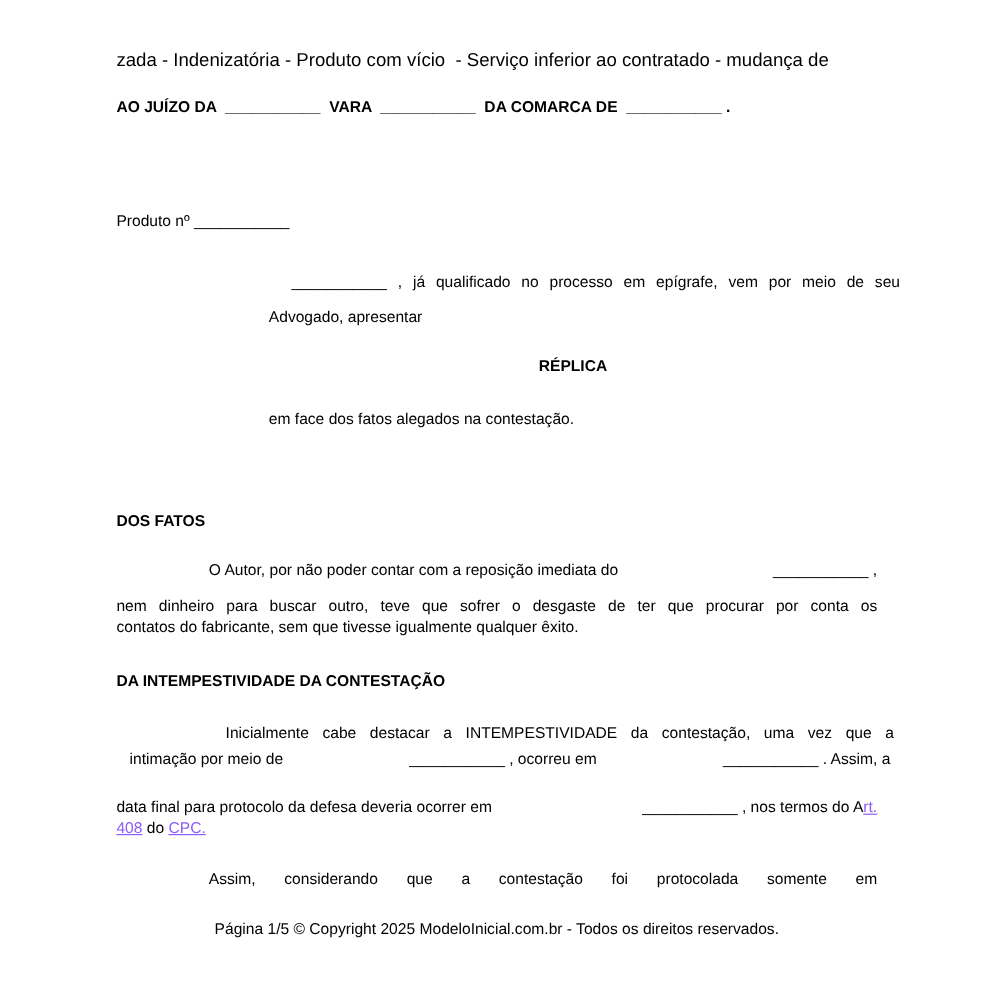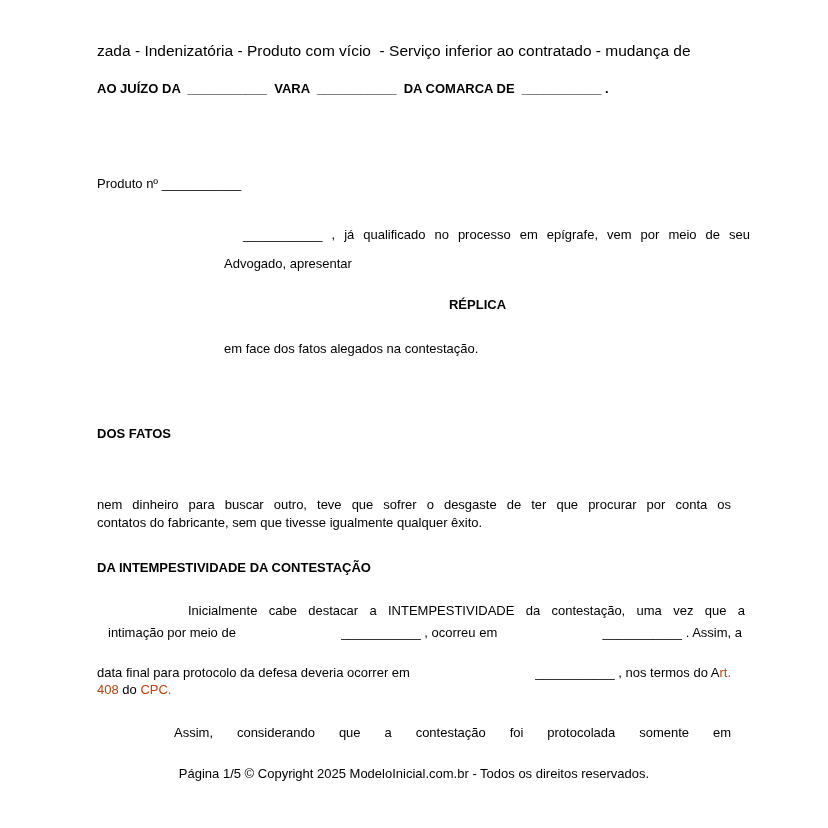--- a/index.html
+++ b/index.html
@@ -38,21 +38,22 @@
     justify-content: space-between;
     white-space: pre;
   }
   .center { text-align: center; }
   .title {
     font-size: 15.5px;
     line-height: 19px;
     white-space: pre;
   }
   a.doclink {
-    color: #c2410c;
+    color: #8b5cf6;
+    text-decoration: underline;
     cursor: pointer;
   }
 </style>
 </head>
 <body>
 
 <div class="page">
 
   <div class="line title" style="left:97px; top:41px;text-align:right;">zada - Indenizatória - Produto com vício  - Serviço inferior ao contratado - mudança de</div>
 
@@ -62,20 +63,24 @@
 
   <div class="line just" style="left:224px; top:226px; width:507px;margin-left:19px;">___________ , já qualificado no processo em epígrafe, vem por meio de seu</div>
   <div class="line" style="left:224px; top:255px;">Advogado, apresentar</div>
 
   <div class="line b center" style="left:224px; top:296px; width:507px;">RÉPLICA</div>
 
   <div class="line" style="left:224px; top:340px;">em face dos fatos alegados na contestação.</div>
 
   <div class="line b" style="left:97px; top:425px;">DOS FATOS</div>
 
+  <div class="line flexline" style="left:174px; top:466px; width:557px;">
+    <span>O Autor, por não poder contar com a reposição imediata do</span>
+    <span>___________ ,</span>
+  </div>
   <div class="line just" style="left:97px; top:496px; width:634px;">nem dinheiro para buscar outro, teve que sofrer o desgaste de ter que procurar por conta os</div>
   <div class="line" style="left:97px; top:514px;">contatos do fabricante, sem que tivesse igualmente qualquer êxito.</div>
 
   <div class="line b" style="left:97px; top:559px;">DA INTEMPESTIVIDADE DA CONTESTAÇÃO</div>
 
   <div class="line just" style="left:188px; top:602px; width:557px;">Inicialmente cabe destacar a INTEMPESTIVIDADE da contestação, uma vez que a</div>
 
   <div class="line flexline" style="left:93px; top:624px; width:634px;padding-left:15px;">
     <span>intimação por meio de</span>
     <span>___________ , ocorreu em</span>

